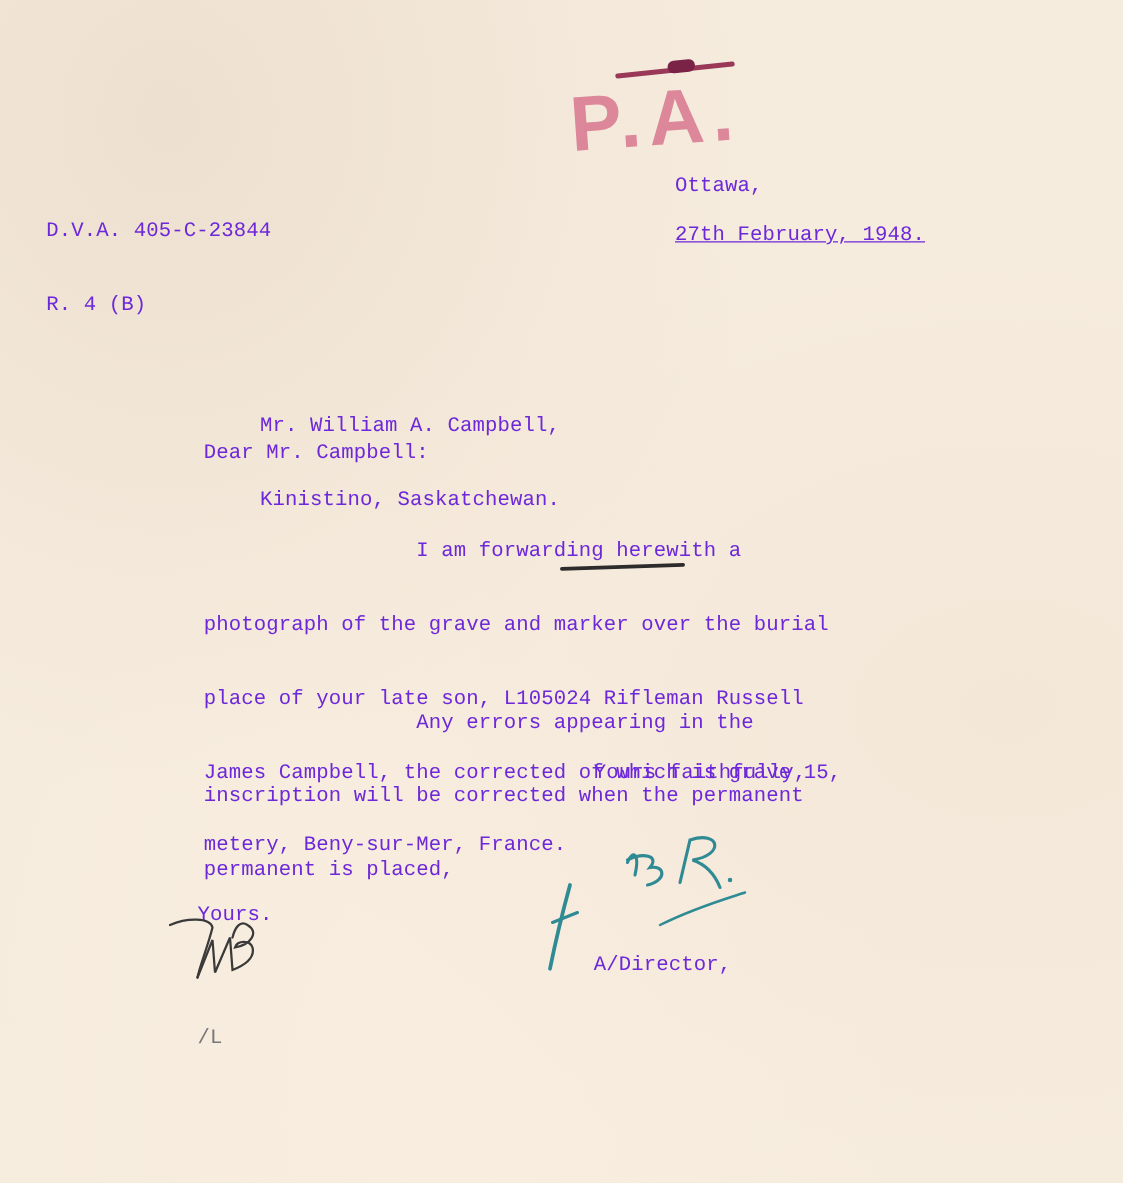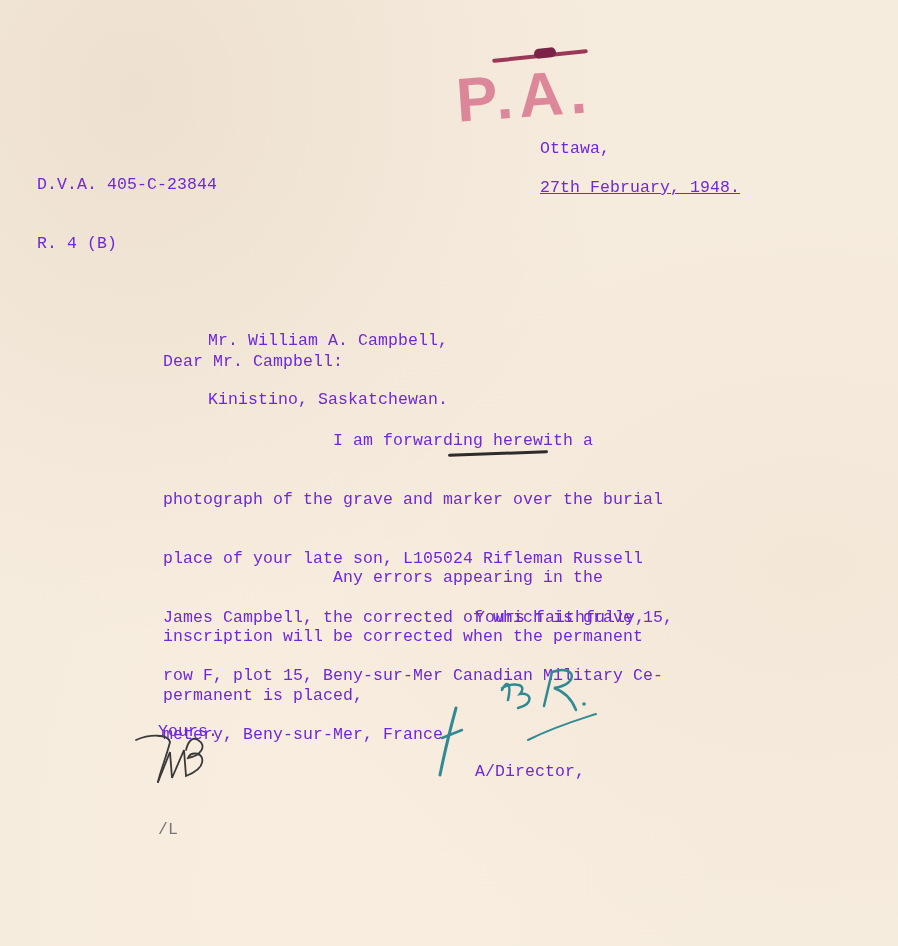--- a/index.html
+++ b/index.html
@@ -44,21 +44,20 @@
   <div>Kinistino, Saskatchewan.</div>
 </div>
 
 <div class="type" style="left:163px; top:352px;">Dear Mr. Campbell:</div>
 
 <div class="type" style="left:163px; top:392px;">
   <div>                 I am forwarding herewith a</div>
   <div>photograph of the grave and marker over the burial</div>
   <div>place of your late son, L105024 Rifleman Russell</div>
   <div>James Campbell, the corrected of which is grave 15,</div>
-  <div>row F, plot 15, Beny-sur-Mer Canadian Military Ce-</div>
   <div>metery, Beny-sur-Mer, France.</div>
 </div>
 <div class="strike" style="left:448px; top:452px; width:100px; transform:rotate(-2deg);"></div>
 
 <div class="type" style="left:163px; top:529px;">
   <div>                 Any errors appearing in the</div>
   <div>inscription will be corrected when the permanent</div>
   <div>permanent is placed,</div>
 </div>
 

